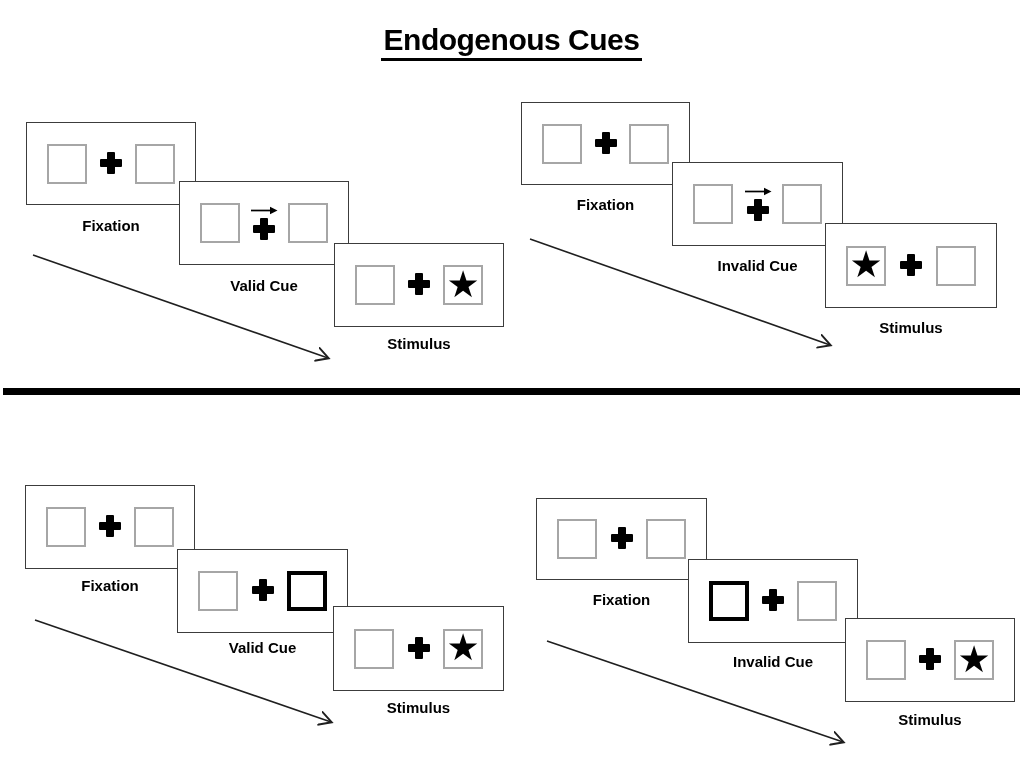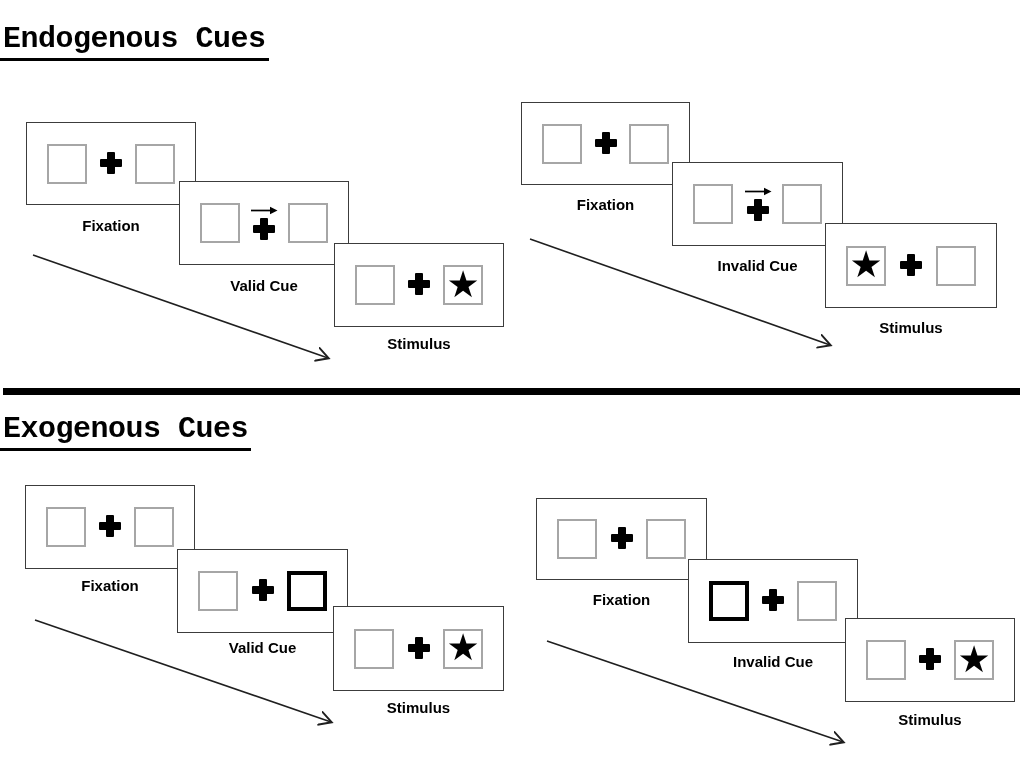--- a/index.html
+++ b/index.html
@@ -1,20 +1,20 @@
 <!DOCTYPE html>
 <html><head>
 <meta charset="utf-8">
 <style>
   html,body{margin:0;padding:0;background:#ffffff;}
   .canvas{
     position:relative;width:1023px;height:767px;background:#ffffff;
     font-family:"Liberation Sans",sans-serif;overflow:hidden;color:#000;
   }
-  .section-title{position:absolute;left:0;width:100%;text-align:left;font-family:Liberation Mono, monospace;}
+  .section-title{position:absolute;left:0;width:100%;text-align:center;}
   .title-text{
     display:inline-block;font-weight:bold;font-size:30px;letter-spacing:-0.5px;
     color:#000;border-bottom:3px solid #000;padding:0 3px 2px;line-height:1.05;
   }
   .divider{position:absolute;left:3px;right:3px;top:388px;height:7px;background:#000;}
   .overlay{position:absolute;left:0;top:0;pointer-events:none;}
   .panel{
     position:absolute;background:#ffffff;border:1.5px solid #3c3c3c;box-sizing:border-box;
     display:flex;align-items:center;justify-content:space-between;padding:0 20px;
   }
@@ -42,23 +42,20 @@
 <body>
 
 <div class="canvas">
 
   <div class="section-title" style="top:24px">
     <span class="title-text">Endogenous Cues</span>
   </div>
 
   <div class="divider"></div>
 
-  <div class="section-title" style="top:414px">
-    <span class="title-text">Exogenous Cues</span>
-  </div>
 
   <svg class="overlay" width="1023" height="767" viewBox="0 0 1023 767">
     <defs>
       <marker id="ah" markerWidth="10" markerHeight="12" refX="7.5" refY="5" orient="auto">
         <path d="M0,0.6 L8,5 L0,9.4" fill="none" stroke="#1f1f1f" stroke-width="1.2"></path>
       </marker>
     </defs>
     <line x1="33" y1="255" x2="328" y2="358" stroke="#1f1f1f" stroke-width="1.6" marker-end="url(#ah)"></line>
     <line x1="530" y1="239" x2="830" y2="345" stroke="#1f1f1f" stroke-width="1.6" marker-end="url(#ah)"></line>
     <line x1="35" y1="620" x2="331" y2="722" stroke="#1f1f1f" stroke-width="1.6" marker-end="url(#ah)"></line>

